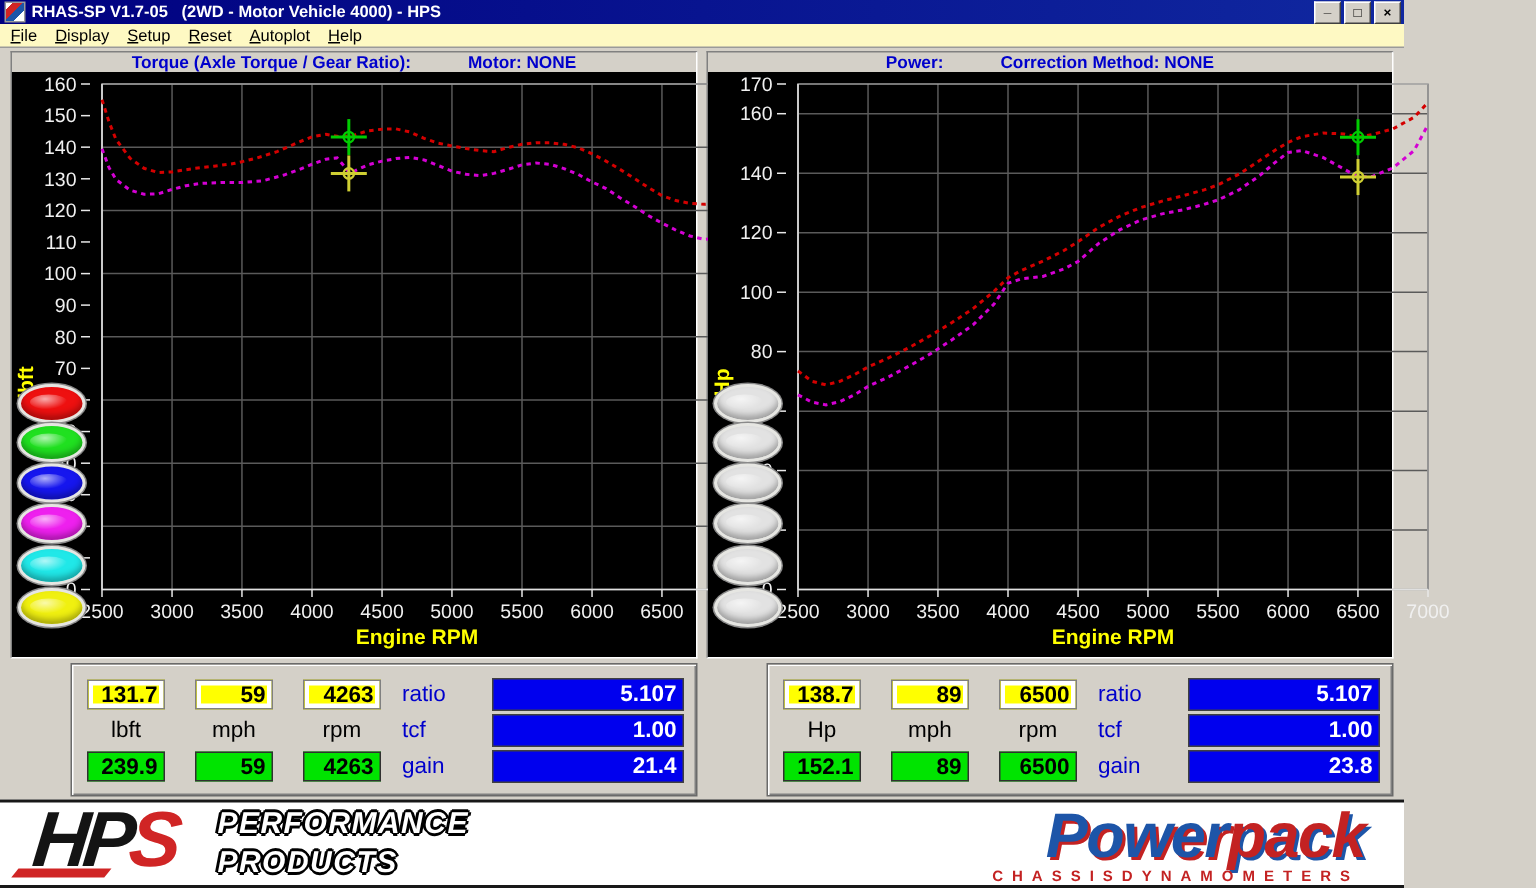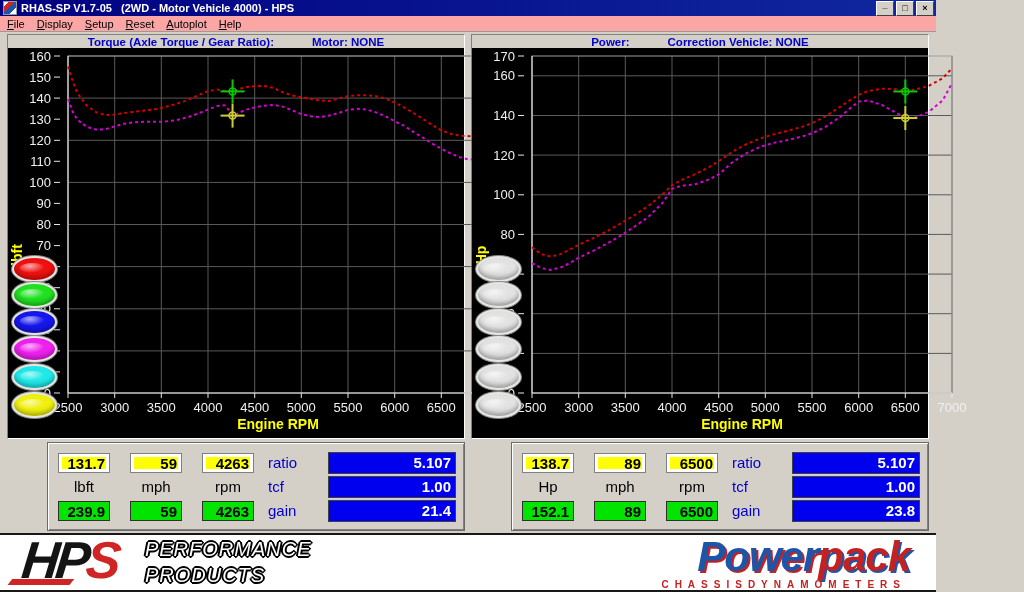--- a/index.html
+++ b/index.html
@@ -12,21 +12,21 @@
   .app-icon{width:12px;height:12px;border:1px solid #9a9a9a;flex:0 0 auto;
             background:linear-gradient(135deg,#ffffff 18%,#d02525 18%,#d02525 45%,#1d55a8 45%,#1d55a8 72%,#ffffff 72%);}
   .title-text{color:#fff;font-size:11px;font-weight:bold;margin-left:4px;flex:1;
               white-space:pre;overflow:hidden;}
   .win-btn{width:16px;height:13px;background:#d4d0c8;border:1px solid;
            border-color:#fff #404040 #404040 #fff;font-size:9px;font-weight:bold;color:#000;
            display:flex;align-items:center;justify-content:center;margin-left:2px;line-height:1;}
   .win-btn.min span{transform:translateY(-3px);}
 
   
-  .menubar{height:15px;background:#fca5a5;display:flex;align-items:center;font-size:11px;
+  .menubar{height:15px;background:#fef9c3;display:flex;align-items:center;font-size:11px;
            border-bottom:1px solid #9a9a9a;padding-left:1px;}
   .menu-item{padding:1px 6px;color:#000;cursor:default;}
 
   
   .main{display:flex;gap:6px;padding:2px 7px 0 7px;height:405px;}
   .chart-panel{flex:1;border:1px solid;border-color:#808080 #fff #fff #808080;
                background:#d4d0c8;height:405px;box-sizing:border-box;}
   .chart-header{height:13px;display:flex;justify-content:center;gap:38px;align-items:center;
                 font-size:11.5px;font-weight:bold;color:#0000cc;}
   .chart-area{height:390px;background:#000;position:relative;}
@@ -61,21 +61,21 @@
               border-top:2px solid #181818;border-bottom:2px solid #181818;
               display:flex;justify-content:space-between;align-items:center;padding:0 26px 0 20px;}
   .hps-logo{display:flex;align-items:center;gap:18px;}
   .hps-mark{font-style:italic;font-weight:900;font-size:52px;line-height:.85;letter-spacing:-4px;
             transform:skewX(-6deg);position:relative;padding:0 10px 4px 2px;}
   .hps-hp{color:#141414;}
   .hps-s{color:#d02525;}
   .hps-redbar{position:absolute;left:-8px;bottom:1px;width:58%;height:6px;background:#d02525;
               transform:skewX(-35deg);}
   .hps-words{display:flex;flex-direction:column;gap:3px;}
-  .outline-text{font-style:italic;font-weight:400;font-size:20px;letter-spacing:1px;color:#fff;
+  .outline-text{font-style:italic;font-weight:700;font-size:20px;letter-spacing:1px;color:#fff;
     text-shadow:-2px 0 0 #000,2px 0 0 #000,0 -2px 0 #000,0 2px 0 #000,
                 -1px -1px 0 #000,1px -1px 0 #000,-1px 1px 0 #000,1px 1px 0 #000;}
   .dynapack-logo{text-align:right;}
   .dyna-word{font-style:italic;font-weight:900;font-size:42px;line-height:1;letter-spacing:-1px;}
   .dyna-part1{color:#1d55a8;text-shadow:2px 2px 0 #c32222;}
   .dyna-part2{color:#c32222;text-shadow:2px 2px 0 #1d55a8;}
   .dyna-sub{display:flex;justify-content:center;color:#c32222;font-weight:bold;
             font-size:10px;letter-spacing:6px;margin-top:1px;padding:0 4px 0 96px;}
 </style>
 </head>
@@ -226,21 +226,21 @@
             <i></i>
           </div>
           <div class="oval-btn" style="top: 344px; background: rgb(240, 240, 16);">
             <i></i>
           </div>
         </div>
     </div>
     <div class="chart-panel">
       <div class="chart-header">
         <span>Power:</span>
-        <span>Correction Vehicle: NONE</span>
+        <span>Correction Method: NONE</span>
       </div>
       <div class="chart-area" id="chart1">
           <svg width="496" height="390" viewBox="0 0 496 390">
             <g>
               <line x1="60.0" y1="8" x2="60.0" y2="345" stroke="#5a5a5a" stroke-width="1"></line>
               <line x1="106.7" y1="8" x2="106.7" y2="345" stroke="#5a5a5a" stroke-width="1"></line>
               <line x1="153.3" y1="8" x2="153.3" y2="345" stroke="#5a5a5a" stroke-width="1"></line>
               <line x1="200.0" y1="8" x2="200.0" y2="345" stroke="#5a5a5a" stroke-width="1"></line>
               <line x1="246.7" y1="8" x2="246.7" y2="345" stroke="#5a5a5a" stroke-width="1"></line>
               <line x1="293.3" y1="8" x2="293.3" y2="345" stroke="#5a5a5a" stroke-width="1"></line>

